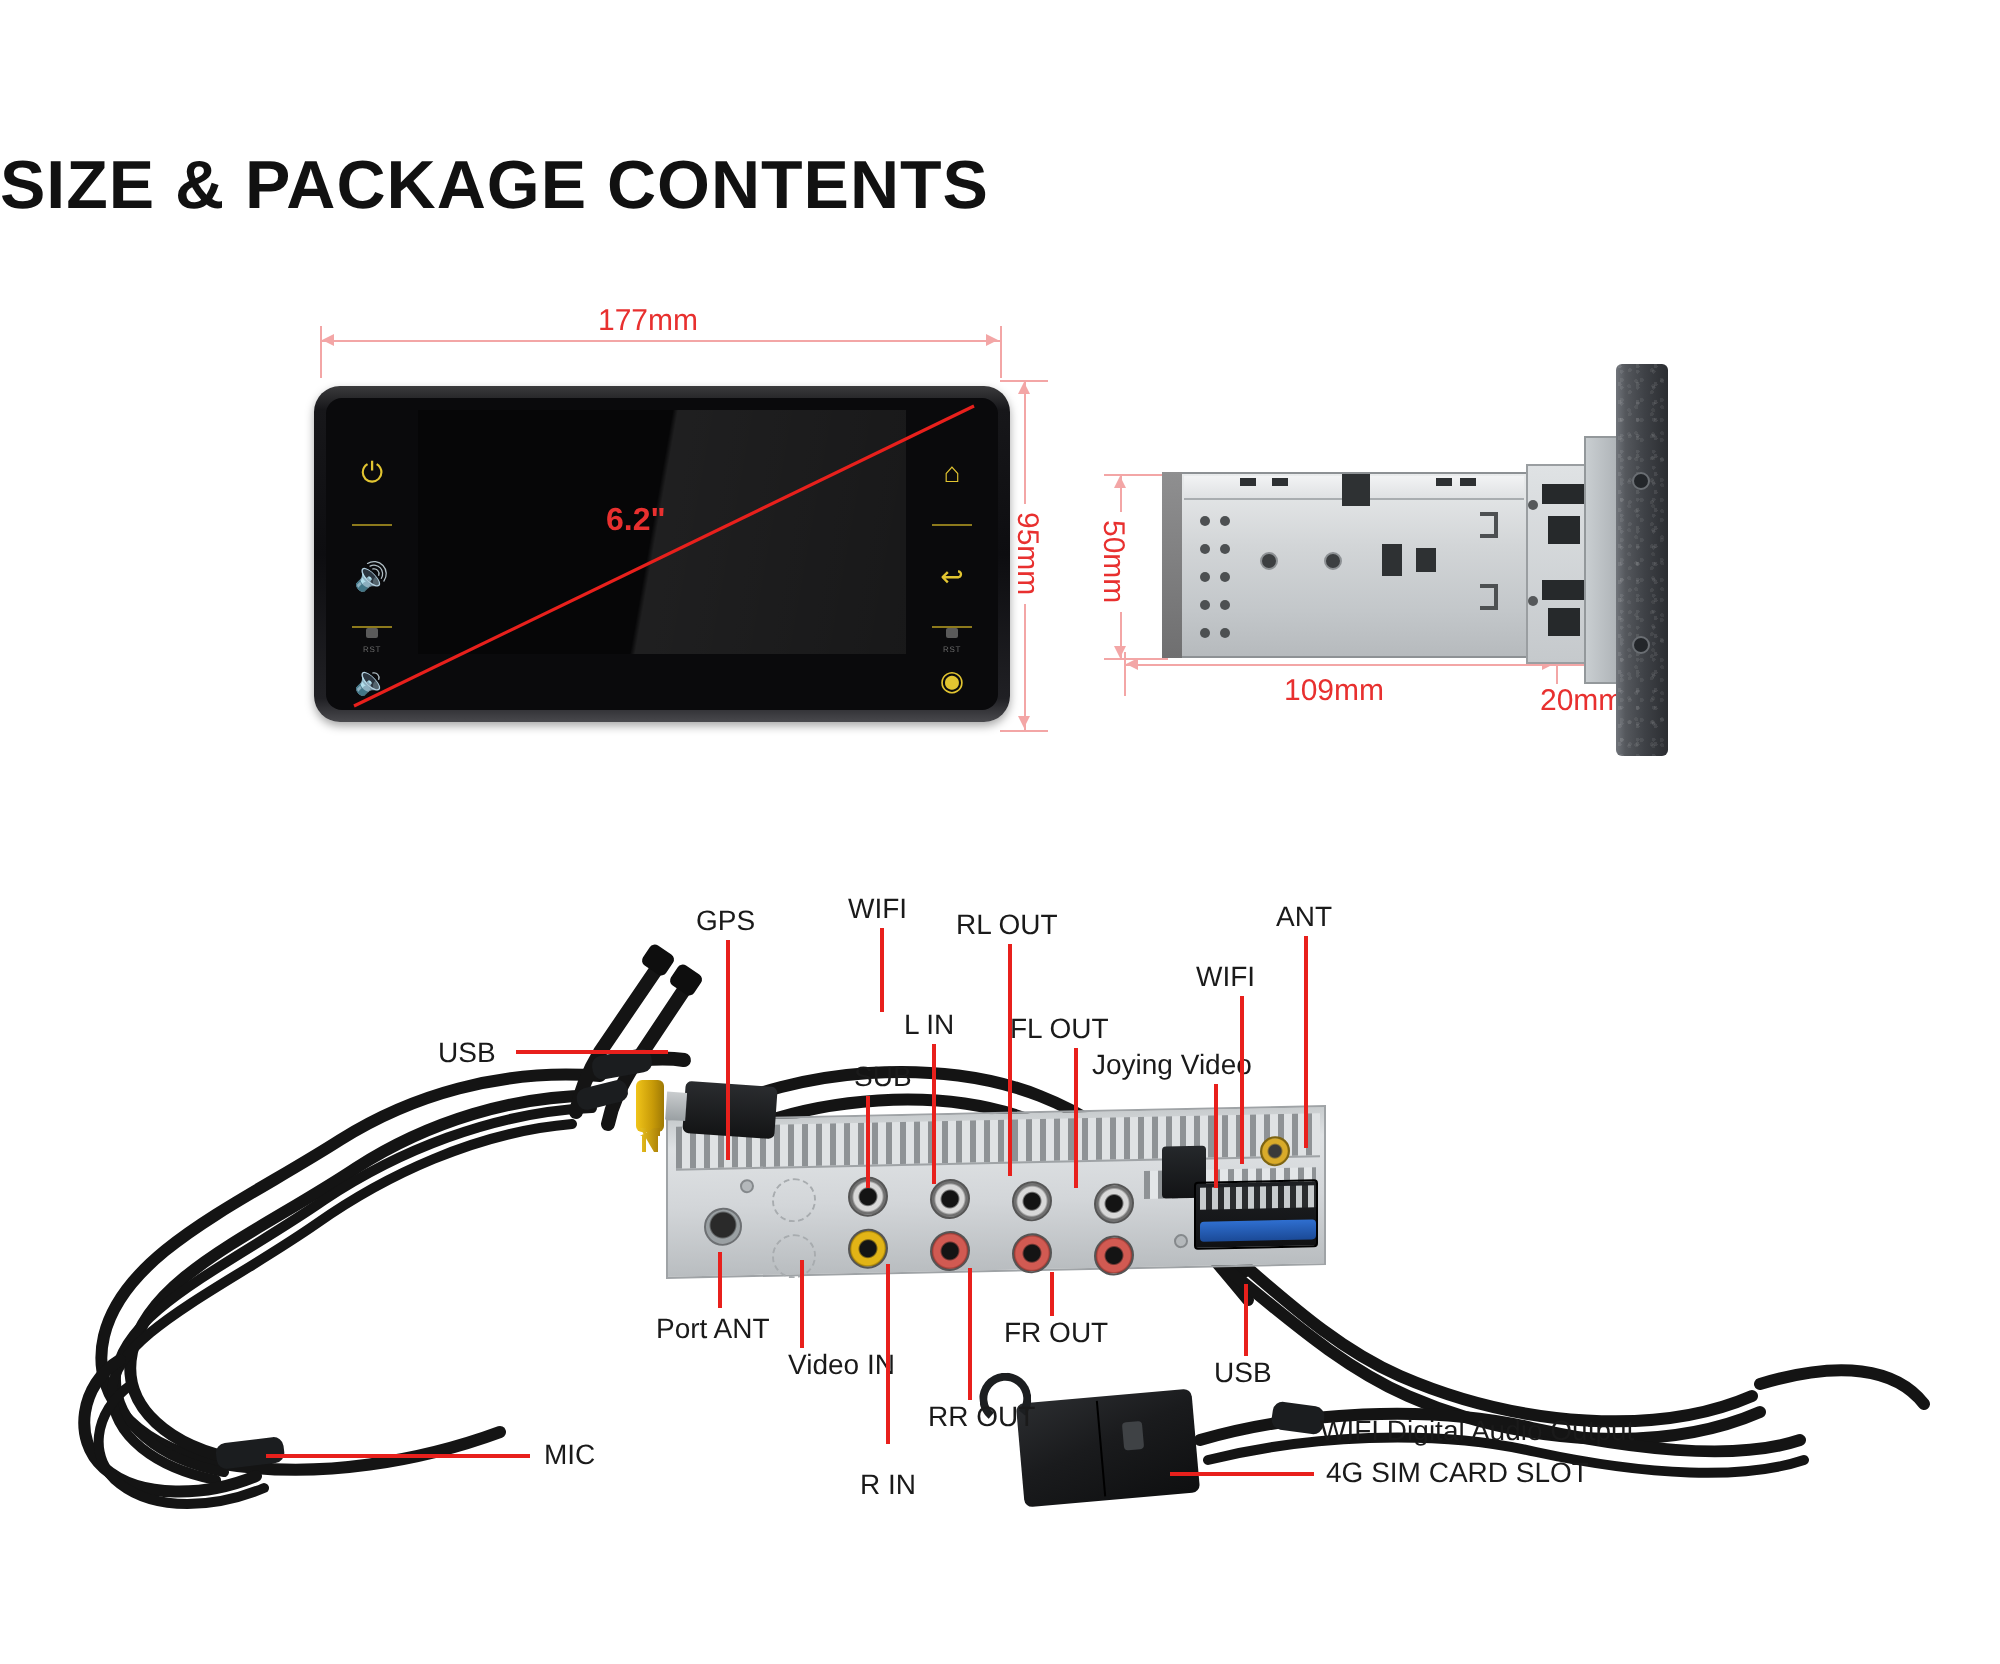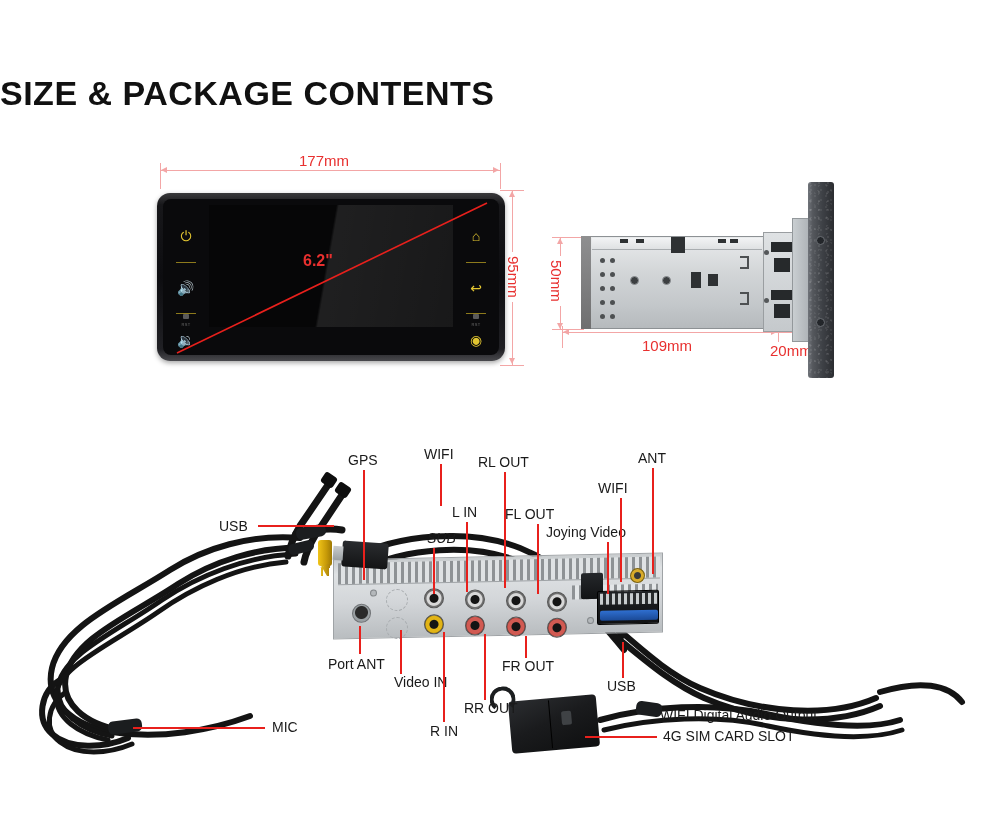--- a/index.html
+++ b/index.html
@@ -483,21 +483,21 @@
 
     <div class="label" style="left:424px; top:16px;">WIFI</div>
     <div class="lead-v" style="left:440px; top:34px; height:42px;"></div>
 
     <div class="label" style="left:478px; top:24px;">RL OUT</div>
     <div class="lead-v" style="left:504px; top:42px; height:116px;"></div>
 
     <div class="label" style="left:452px; top:74px;">L IN</div>
     <div class="lead-v" style="left:466px; top:92px; height:70px;"></div>
 
-    <div class="label" style="left:427px; top:100px;font-style:italic;">SUB</div>
+    <div class="label" style="left:427px; top:100px;">SUB</div>
     <div class="lead-v" style="left:433px; top:118px; height:46px;"></div>
 
     <div class="label" style="left:505px; top:76px;">FL OUT</div>
     <div class="lead-v" style="left:537px; top:94px; height:70px;"></div>
 
     <div class="label" style="left:546px; top:94px;">Joying Video</div>
     <div class="lead-v" style="left:607px; top:112px; height:52px;"></div>
 
     <div class="label" style="left:598px; top:50px;">WIFI</div>
     <div class="lead-v" style="left:620px; top:68px; height:84px;"></div>
@@ -505,21 +505,21 @@
     <div class="label" style="left:638px; top:20px;">ANT</div>
     <div class="lead-v" style="left:652px; top:38px; height:106px;"></div>
 
     <div class="lead-v" style="left:359px; top:196px; height:28px;"></div>
     <div class="label" style="left:328px; top:226px;">Port ANT</div>
 
     <div class="lead-v" style="left:400px; top:200px; height:44px;"></div>
     <div class="label" style="left:394px; top:244px;">Video IN</div>
 
     <div class="lead-v" style="left:443px; top:202px; height:90px;"></div>
-    <div class="label" style="left:430px; top:293px;">R IN</div>
+    <div class="label" style="left:430px; top:304px;">R IN</div>
 
     <div class="lead-v" style="left:484px; top:204px; height:66px;"></div>
     <div class="label" style="left:464px; top:270px;">RR OUT</div>
 
     <div class="lead-v" style="left:525px; top:206px; height:22px;"></div>
     <div class="label" style="left:502px; top:228px;">FR OUT</div>
 
     <div class="lead-v" style="left:622px; top:212px; height:36px;"></div>
     <div class="label" style="left:607px; top:248px;">USB</div>
 

